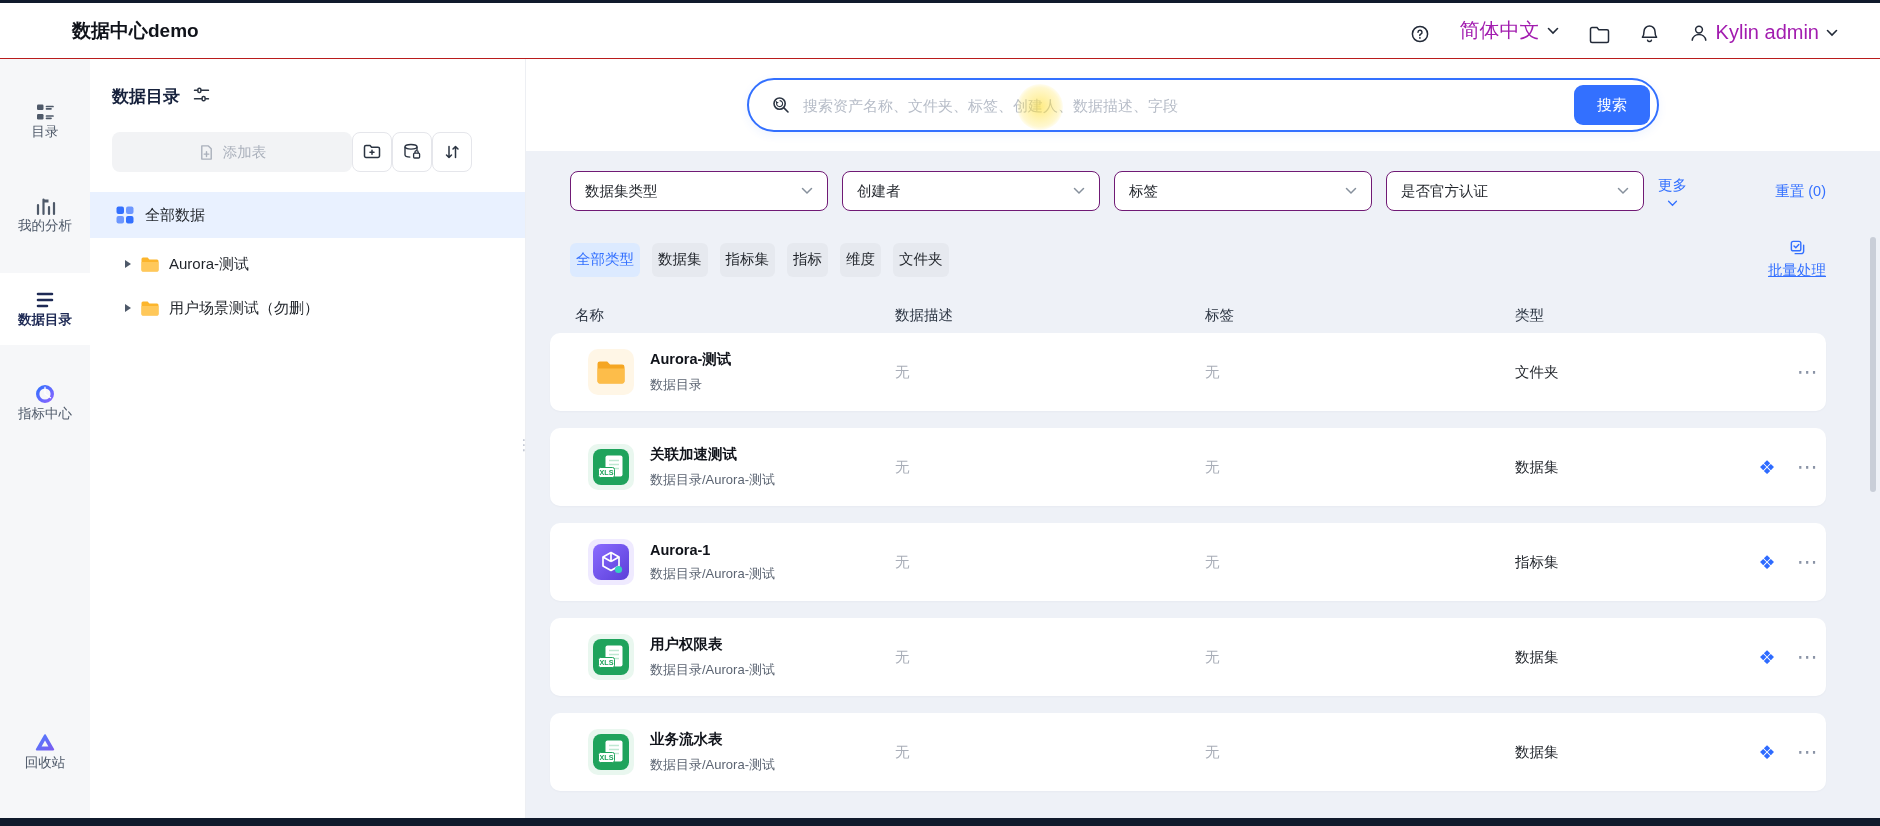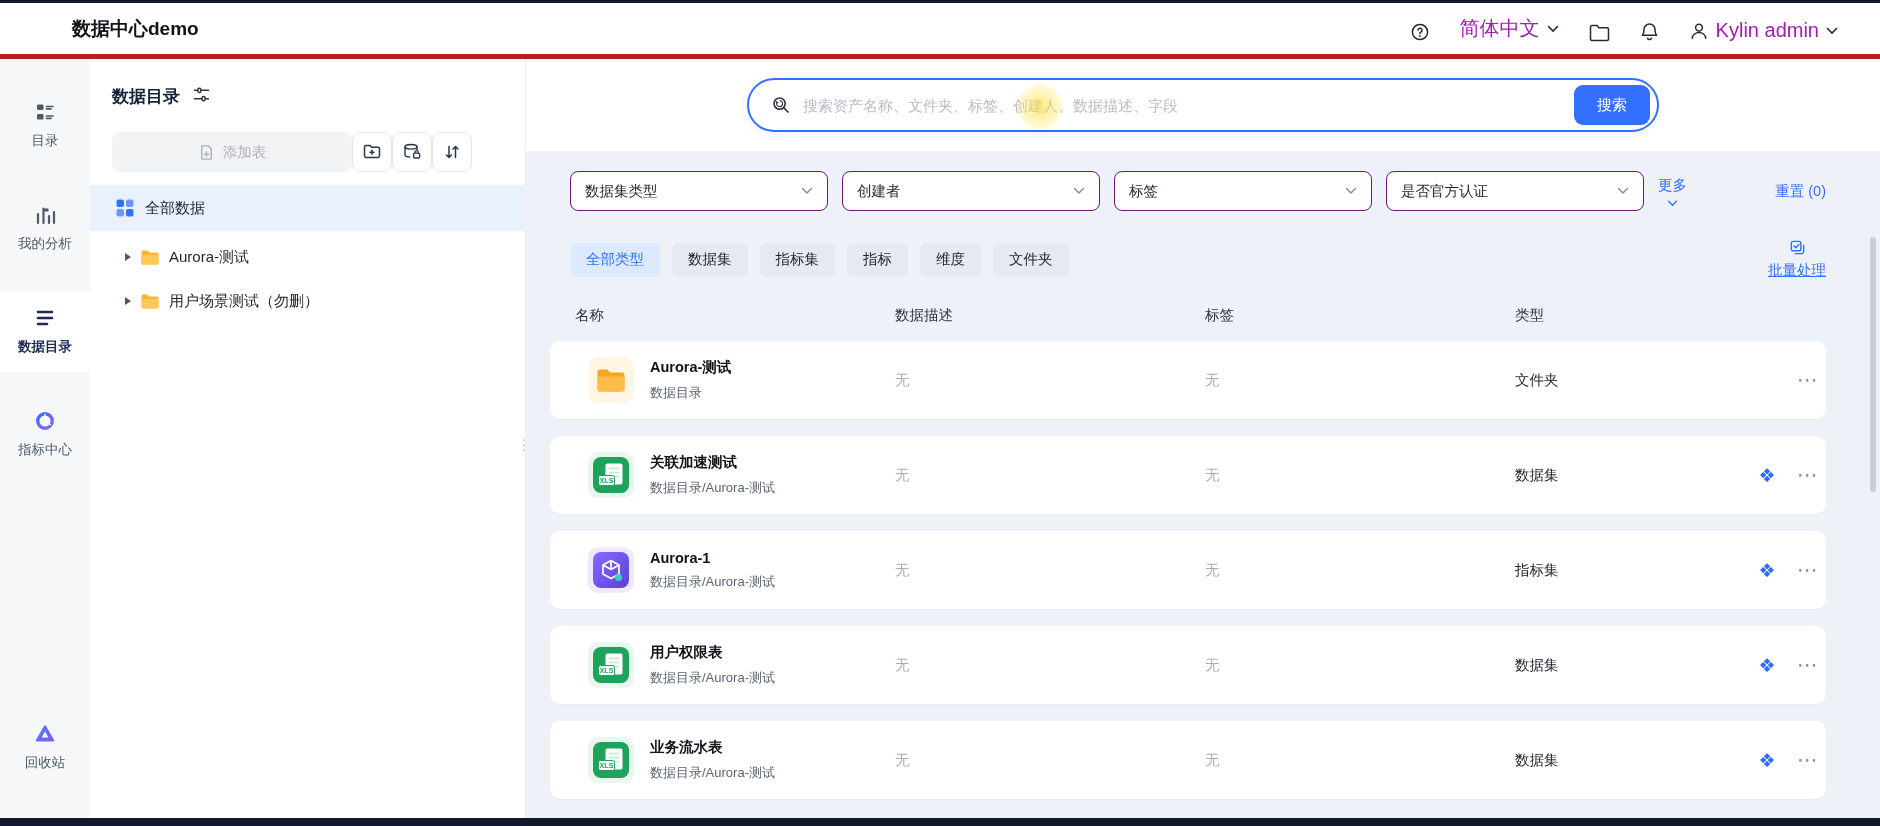--- a/index.html
+++ b/index.html
@@ -3,70 +3,70 @@
 <meta charset="utf-8">
 <style>
   * { margin:0; padding:0; box-sizing:border-box; }
   html,body { width:1880px; height:826px; overflow:hidden; }
   body { font-family:"Liberation Sans","DejaVu Sans",sans-serif; background:#eef1f7; color:#1f2329; }
   .edge-strip { width:100%; background:#101a2c; }
   .edge-top { height:3px; }
   .edge-bottom { height:8px; position:absolute; bottom:0; left:0; z-index:50; }
 
   
-  .topbar { height:56px; background:#fff; display:flex; align-items:center; padding-right:42px; border-bottom:5px solid #b91c1c; position:relative; z-index:5; }
+  .topbar { height:56px; background:#fff; display:flex; align-items:center; padding-right:42px; border-bottom:1px solid #b91c1c; position:relative; z-index:5; }
   .app-title { margin-left:72px; font-size:19px; font-weight:700; color:#10131a; }
   .topbar-right { margin-left:auto; display:flex; align-items:flex-end; gap:30px; font-size:20px; color:#a21caf; }
   .tb-item { display:flex; align-items:center; gap:7px; cursor:pointer; }
   .icon-btn svg { display:block; }
 
   
   .frame { display:flex; height:759px; }
 
   
   .rail { width:90px; background:#f6f7f9; display:flex; flex-direction:column; align-items:stretch; padding-top:26px; flex-shrink:0; }
-  .rail-item { display:flex; flex-direction:column; align-items:center; gap:9px; padding:16px 0; font-size:13.5px; color:#4e5969; cursor:pointer; margin-bottom:22px; }
+  .rail-item { display:flex; flex-direction:column; align-items:center; padding:16px 0; font-size:13.5px; color:#4e5969; cursor:pointer; margin-bottom:22px; }
   .rail-item.active { background:#ffffff; color:#1e2a55; font-weight:700; margin-bottom:22px; }
   .rail-item.recycle { margin-top:auto; margin-bottom:30px;text-align:center; }
 
   
   .panel { width:436px; background:#fff; border-right:1px solid #edeff3; padding:26px 20px 0 22px; position:relative; flex-shrink:0; }
   .panel-head { display:flex; align-items:center; gap:12px; }
   .panel-title { font-size:17px; font-weight:700; color:#16213c; }
   .panel-actions { margin-top:24px; display:flex; align-items:center; }
   .add-table-btn { width:240px; height:40px; background:#f2f3f5; color:#abb1bc; border:none; border-radius:8px; font-size:14.5px; display:flex; align-items:center; justify-content:center; gap:8px; cursor:not-allowed; font-family:inherit; }
   .sq-btn { width:40px; height:40px; background:#fff; border:1px solid #e5e6eb; border-radius:8px; display:flex; align-items:center; justify-content:center; color:#2b3442; cursor:pointer; }
-  .tree { margin-top:13px; }
+  .tree { margin-top:20px; }
   .tree-all { display:flex; align-items:center; gap:11px; height:46px; background:#e9f1ff; margin:0 -20px 4px -22px; padding-left:26px; font-size:15px; font-weight:500; color:#1f2329; cursor:pointer; }
   .tree-node { display:flex; align-items:center; gap:9px; height:44px; padding-left:13px; font-size:15px; color:#1f2329; cursor:pointer; }
   .tree-caret { width:0; height:0; border-left:6px solid #4e5969; border-top:4.5px solid transparent; border-bottom:4.5px solid transparent; }
   .resize-handle { position:absolute; right:-4px; top:49%; width:9px; height:28px; display:flex; align-items:center; justify-content:center; color:#c3c8d4; font-size:15px; letter-spacing:1px; cursor:col-resize; z-index:6; }
 
   
   .main { flex:1; min-width:0; display:flex; flex-direction:column; position:relative; background:#eef1f7; }
   .search-band { background:#fff; padding:19px 0 19px; display:flex; justify-content:center; }
   .search-pill { width:912px; height:54px; border:2px solid #3370ff; border-radius:28px; background:#fff; display:flex; align-items:center; padding:0 7px 0 22px; position:relative; box-shadow:0 3px 10px rgba(51,112,255,.08); }
   .search-input { flex:1; border:none; outline:none; font-size:15px; margin-left:12px; color:#1f2329; background:transparent; font-family:inherit; }
   .search-input::placeholder { color:#b7bdc8; }
   .search-btn { width:76px; height:40px; background:#3370ff; color:#fff; border:none; border-radius:9px; font-size:15px; cursor:pointer; font-family:inherit; }
   .cursor-spot { position:absolute; left:268px; top:4px; width:46px; height:46px; border-radius:50%; background:radial-gradient(circle, rgba(255,225,64,.65) 0%, rgba(255,225,64,.25) 60%, rgba(255,225,64,0) 75%); pointer-events:none; }
 
   .filters { display:flex; align-items:center; gap:14px; padding:0 54px 0 44px; margin-top:20px; }
   .dd { width:258px; height:40px; background:#fff; border:1px solid #701a75; border-radius:8px; display:flex; align-items:center; justify-content:space-between; padding:0 14px; font-size:14.5px; color:#1f2329; cursor:pointer; }
   .link-blue { color:#3370ff; font-size:14.5px; display:flex; align-items:center; gap:5px; cursor:pointer; white-space:nowrap;flex-direction:column; }
   .reset-link { margin-left:auto; }
 
   .chips { display:flex; align-items:center; gap:12px; padding:0 54px 0 44px; margin-top:28px; }
-  .chip { height:34px; padding:0 16px; border-radius:6px; background:#e6e9ef; color:#1f2329; font-size:14.5px; display:flex; align-items:center; cursor:pointer; white-space:nowrap;font-family:Liberation Mono, monospace; }
+  .chip { height:34px; padding:0 6px; border-radius:6px; background:#e6e9ef; color:#1f2329; font-size:14.5px; display:flex; align-items:center; cursor:pointer; white-space:nowrap;font-family:Liberation Mono, monospace; }
   .chip.active { background:#dceaff; color:#3370ff; }
   .batch { margin-left:auto;text-decoration:underline; }
 
   .list-wrap { padding:0 54px 0 24px; margin-top:26px; flex:1; overflow:hidden; }
   .grid { display:grid; grid-template-columns:100px 245px 310px 310px 230px 44px 1fr; align-items:center; }
-  .thead { color:#2b3442; font-size:14.5px; margin-bottom:16px; }
+  .thead { color:#2b3442; font-size:14.5px; margin-bottom:8px; }
   .thead .th-name { grid-column:1 / span 2; padding-left:25px; }
   .rows { display:flex; flex-direction:column; gap:17px; }
   .row-card { background:#fff; border-radius:10px; height:78px; box-shadow:0 1px 2px rgba(25,38,71,.03); cursor:pointer; }
   .row-icon { width:46px; height:46px; margin-left:38px; border-radius:10px; display:flex; align-items:center; justify-content:center; }
   .row-icon svg { display:block; }
   .ic-folder-bg { background:#fff6e6; }
   .ic-xls-bg { background:#e9f7ef; }
   .ic-metric-bg { background:#efeaff; }
   .cell-name .nm { font-size:14.5px; font-weight:700; color:#10131a; margin-bottom:7px; }
   .cell-name .pth { font-size:13px; color:#5b6472; }

